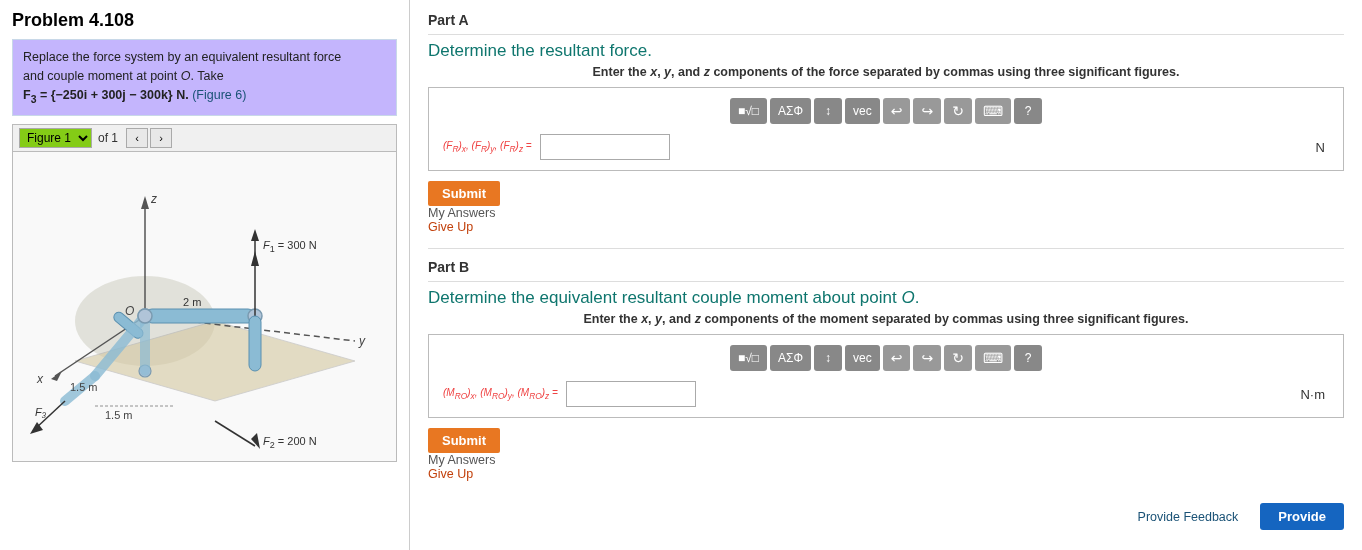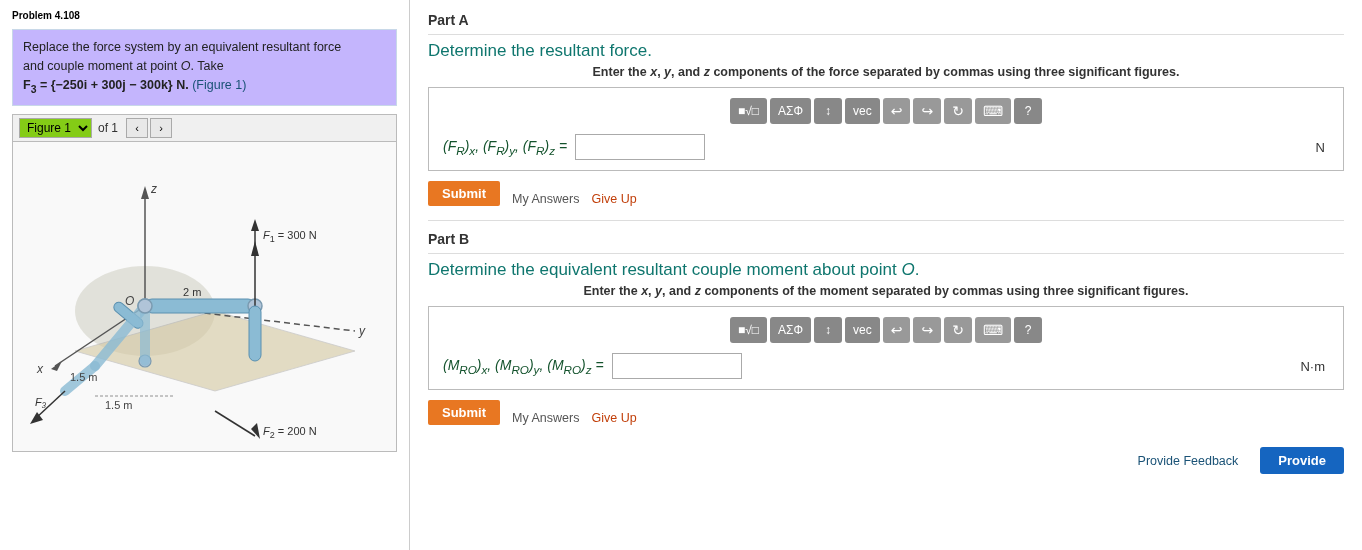--- a/index.html
+++ b/index.html
@@ -15,21 +15,21 @@
 
     
     .left-panel {
       width: 410px;
       min-width: 410px;
       padding: 10px 12px;
       border-right: 1px solid #ccc;
       background: #fff;
     }
     .problem-title {
-      font-size: 10px;
+      font-size: 18px;
       font-weight: bold;
       margin-bottom: 8px;
       color: #000;
     }
     .problem-description {
       border: 1px solid #c8d8e8;
       background: #c4b5fd;
       padding: 8px 10px;
       font-size: 12.5px;
       line-height: 1.5;
@@ -143,43 +143,43 @@
       font-size: 14px;
       background: #999;
       min-width: 26px;
     }
     .formula-row {
       display: flex;
       align-items: center;
       gap: 8px;
     }
     .formula-label {
-      font-size: 14px;
-      color: #14532d;
+      font-size: 10px;
+      color: #ef4444;
       white-space: nowrap;
       font-style: italic;
     }
     .formula-input {
       border: 1px solid #aaa;
       width: 130px;
       height: 26px;
       padding: 2px 4px;
       font-size: 13px;
     }
     .formula-unit {
       font-size: 13px;
       color: #333;
       margin-left: auto;
       padding-right: 4px;
     }
     .actions-row {
       display: flex;
-      align-items: flex-end;
-      gap: 12px;
+      align-items: flex-start;
       margin-bottom: 14px;
+      flex-direction: column;
     }
     .submit-btn {
       background: #e87722;
       color: #fff;
       border: none;
       padding: 5px 14px;
       font-size: 13px;
       cursor: pointer;
       font-weight: bold;
       border-radius: 2px;
@@ -228,21 +228,21 @@
   </style>
 </head>
 <body>
 
 <div class="left-panel">
   <div class="problem-title">Problem 4.108</div>
 
   <div class="problem-description">
     <span>Replace the force system by an equivalent resultant force<br>and couple moment at point <em>O</em>. Take<br>
     <span style="font-weight:bold;">F<sub>3</sub> = {−250<strong>i</strong> + 300<strong>j</strong> − 300<strong>k</strong>} N.</span>
-    <a class="figure-link">(Figure 1)</a>
+    <a class="figure-link">(Figure 6)</a>
     </span>
   </div>
 
   <div class="figure-controls">
     <select class="figure-select">
       <option>Figure 1</option>
     </select>
     <span class="figure-of">of 1</span>
     <button class="nav-btn">‹</button>
     <button class="nav-btn">›</button>

